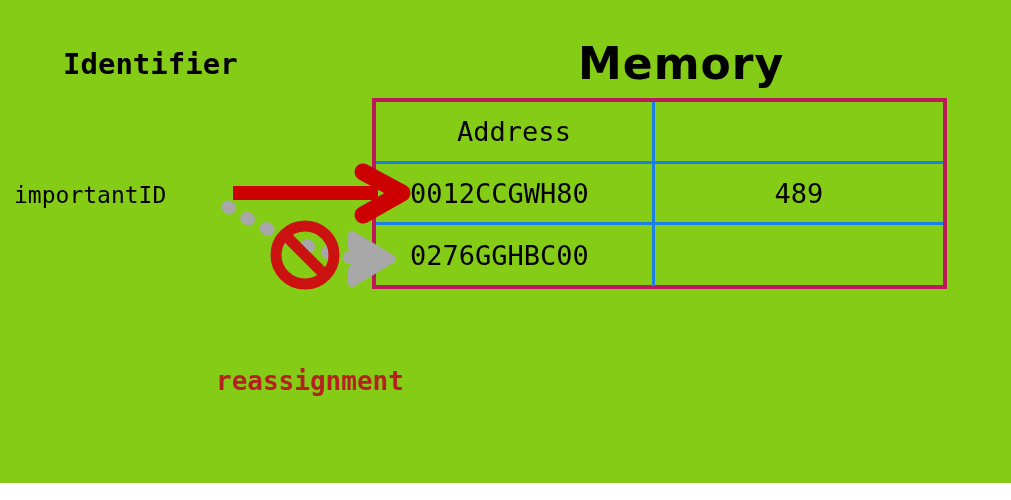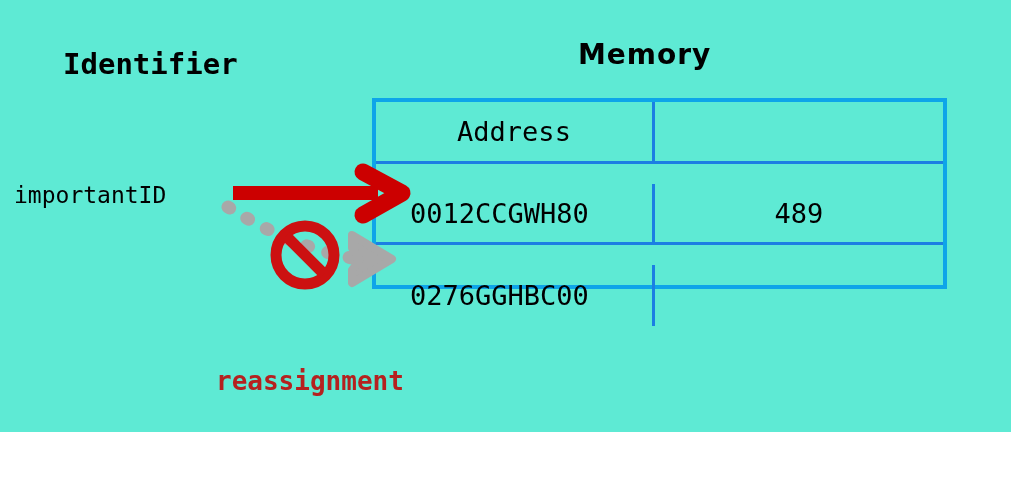--- a/index.html
+++ b/index.html
@@ -3,43 +3,43 @@
 <meta charset="utf-8">
 <style>
   html, body {
     margin: 0;
     padding: 0;
     background: #ffffff;
   }
   #canvas {
     position: relative;
     width: 1011px;
-    height: 432px;
-    background: #5eead4;
+    height: 483px;
+    background: #84cc16;
     overflow: hidden;
     font-family: "DejaVu Sans Mono", "Liberation Mono", monospace;
   }
 
   
   .heading {
     position: absolute;
     font-weight: bold;
     color: #000000;
     white-space: pre;
   }
   #identifier-heading {
     left: 63px;
     top: 47px;
     font-size: 29px;
     letter-spacing: 0px;
   }
   #memory-heading {
     left: 578px;
     top: 38px;
-    font-size: 28px;
+    font-size: 44px;
     font-family: "DejaVu Sans", "Liberation Sans", sans-serif;
     letter-spacing: 1px;
   }
 
   
   #identifier-name {
     position: absolute;
     left: 14px;
     top: 182px;
     font-size: 23px;
@@ -47,25 +47,24 @@
     white-space: pre;
   }
 
   
   #memory-table {
     position: absolute;
     left: 372px;
     top: 98px;
     width: 575px;
     height: 191px;
-    border: 4px solid #0ea5e9;
+    border: 4px solid #be185d;
     box-sizing: border-box;
     display: flex;
     flex-direction: column;
-    gap: 20px;
   }
   .table-row {
     display: flex;
     flex: 1 1 0;
     min-height: 0;
   }
   .table-row.header-row { flex: 0 0 62px; }
   .table-row.data-row   { flex: 0 0 61px; }
   .row-divider {
     border-bottom: 3px solid #1b7fe3;

